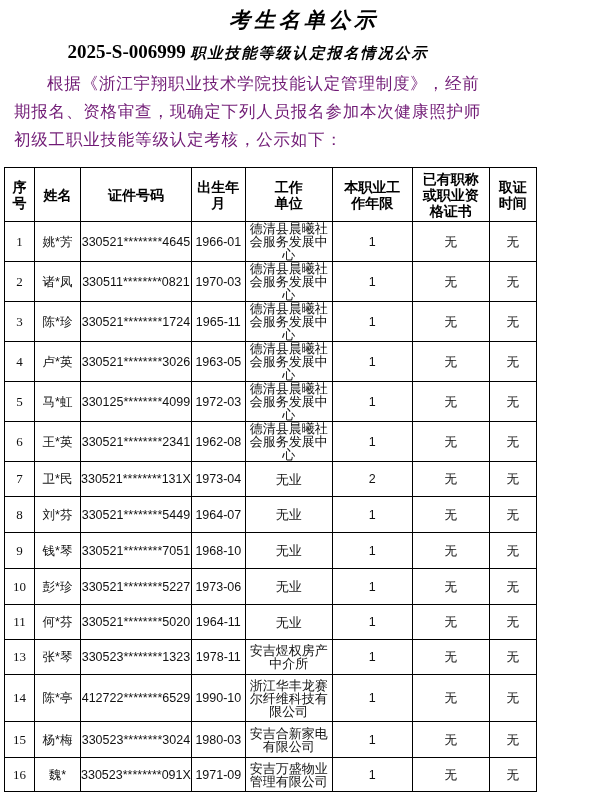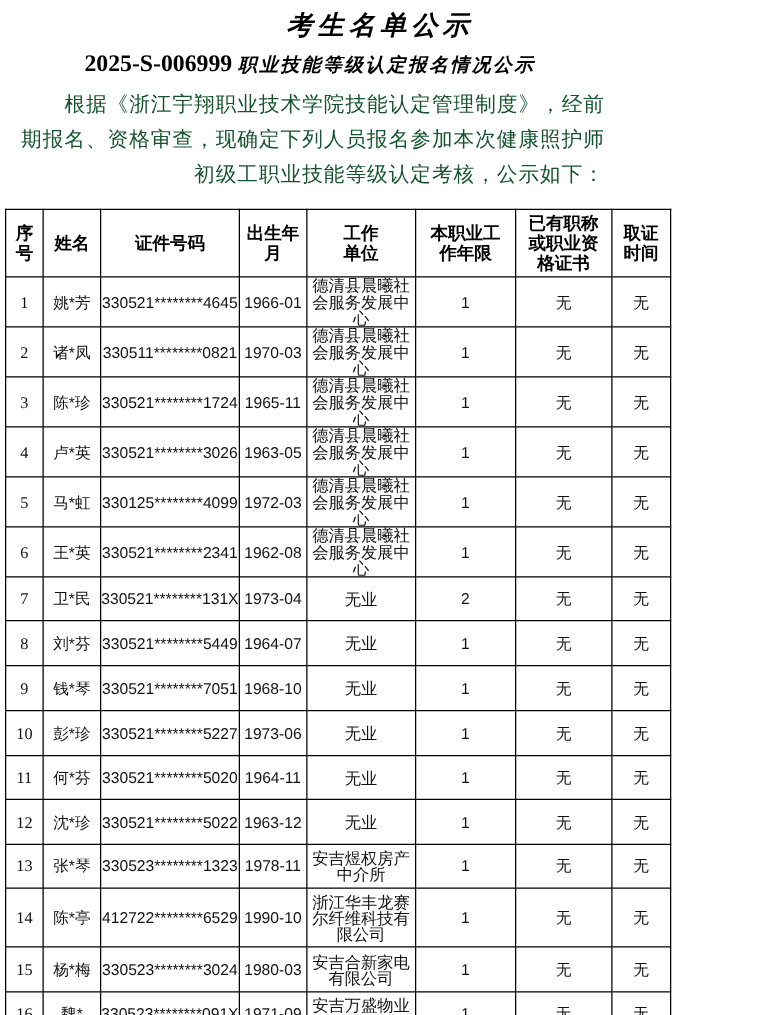--- a/index.html
+++ b/index.html
@@ -10,21 +10,21 @@
     font-style: italic; letter-spacing: 4px;
   }
   .title2 {
     position: absolute; left: 0; top: 41px; width: 496px; text-align: center;
     font-family: "Liberation Serif", serif; font-size: 19px; font-weight: bold;
   }
   .title2 .t2cn { font-family: "DejaVu Serif", serif; font-style: italic; font-size: 15px; letter-spacing: 2px; }
   .para {
     position: absolute; left: 14px; top: 70px; width: 470px;
     font-family: "DejaVu Serif", serif; font-size: 16.5px; line-height: 28px;
-    color: #14532d; text-indent: 33px; letter-spacing: 0.8px; text-align: right;
+    color: #701a75; text-indent: 33px; letter-spacing: 0.8px;
   }
   table {
     position: absolute; left: 4px; top: 167px; border-collapse: collapse;
     font-family: "Liberation Sans", "DejaVu Sans", sans-serif; table-layout: fixed;
   }
   td, th { border: 1px solid #000; text-align: center; vertical-align: middle; padding: 0; }
   th { font-family: "DejaVu Sans", sans-serif; font-weight: bold; font-size: 14px; line-height: 16px; }
   td { font-size: 12.5px; line-height: 14px; color: #111; }
   td.unit { font-size: 13px; line-height: 13px; padding: 0 3px; }
   td.serif { font-family: "Liberation Serif", serif; font-size: 13px; }
@@ -169,30 +169,20 @@
       <tr style="height: 35px;">
         <td class="serif">11</td>
         <td>何*芬</td>
         <td>330521********5020</td>
         <td>1964-11</td>
         <td class="unit">无业</td>
         <td>1</td>
         <td>无</td>
         <td>无</td>
       </tr>
-      <tr style="height: 36px;">
-        <td class="serif">12</td>
-        <td>沈*珍</td>
-        <td>330521********5022</td>
-        <td>1963-12</td>
-        <td class="unit">无业</td>
-        <td>1</td>
-        <td>无</td>
-        <td>无</td>
-      </tr>
       <tr style="height: 35px;">
         <td class="serif">13</td>
         <td>张*琴</td>
         <td>330523********1323</td>
         <td>1978-11</td>
         <td class="unit">安吉煜权房产中介所</td>
         <td>1</td>
         <td>无</td>
         <td>无</td>
       </tr>

